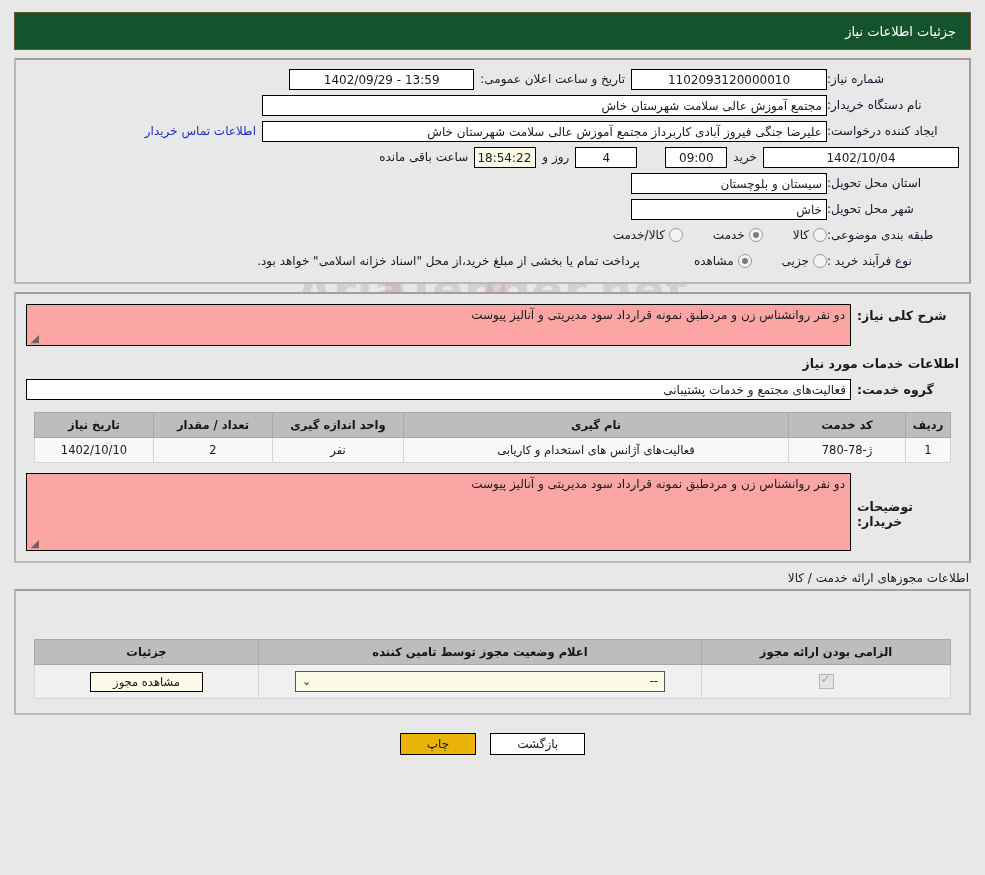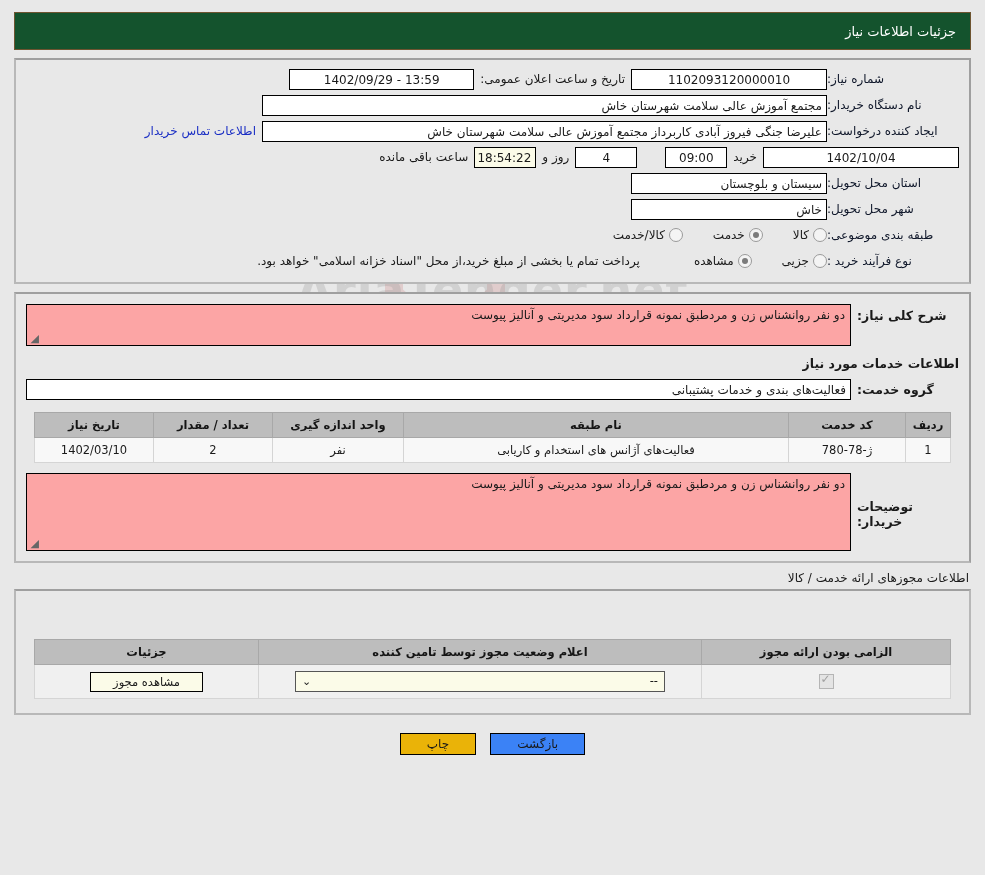--- a/index.html
+++ b/index.html
@@ -319,21 +319,21 @@
     gap: 14px;
     margin-top: 18px;
   }
   .btn {
     border: 1px solid #000;
     padding: 3px 26px;
     font-size: 12px;
     cursor: pointer;
   }
   .btn.print { background: #eab308; }
-  .btn.back  { background: #3b82f6; text-align: center; }
+  .btn.back  { background: #ffffff; text-align: center; }
 </style>
 </head>
 <body>
 
 <div class="watermark">
   <div class="wm-shield"></div>
   <div class="wm-text">AriaTender.net</div>
 </div>
 
 <div class="layer">
@@ -427,43 +427,43 @@
       <div class="textarea" style="height:42px;">
         <span>دو نفر روانشناس زن و مردطبق نمونه قرارداد سود مدیریتی و آنالیز پیوست</span>
         <span class="grip">◢</span>
       </div>
     </div>
 
     <div class="section-title">اطلاعات خدمات مورد نیاز</div>
 
     <div class="group-row">
       <span class="group-label">گروه خدمت:</span>
-      <span class="box right" style="flex:1 1 auto;">فعالیت‌های بندی و خدمات پشتیبانی</span>
+      <span class="box right" style="flex:1 1 auto;">فعالیت‌های مجتمع و خدمات پشتیبانی</span>
     </div>
 
     <div class="tbl-wrap">
       <table class="grid">
         <thead>
           <tr>
             <th style="width:36px;">ردیف</th>
             <th style="width:108px;">کد خدمت</th>
-            <th>نام طبقه</th>
+            <th>نام گیری</th>
             <th style="width:122px;">واحد اندازه گیری</th>
             <th style="width:110px;">تعداد / مقدار</th>
             <th style="width:110px;">تاریخ نیاز</th>
           </tr>
         </thead>
         <tbody>
           <tr>
             <td>1</td>
             <td>ژ-78-780</td>
             <td>فعالیت‌های آژانس های استخدام و کاریابی</td>
             <td>نفر</td>
             <td>2</td>
-            <td>1402/03/10</td>
+            <td>1402/10/10</td>
           </tr>
         </tbody>
       </table>
     </div>
 
     <div class="desc-row" style="padding-top:6px;padding-bottom:10px;">
       <span class="desc-label" style="padding-top:26px;">توضیحات خریدار:</span>
       <div class="textarea" style="height:78px;">
         <span>دو نفر روانشناس زن و مردطبق نمونه قرارداد سود مدیریتی و آنالیز پیوست</span>
         <span class="grip">◢</span>

